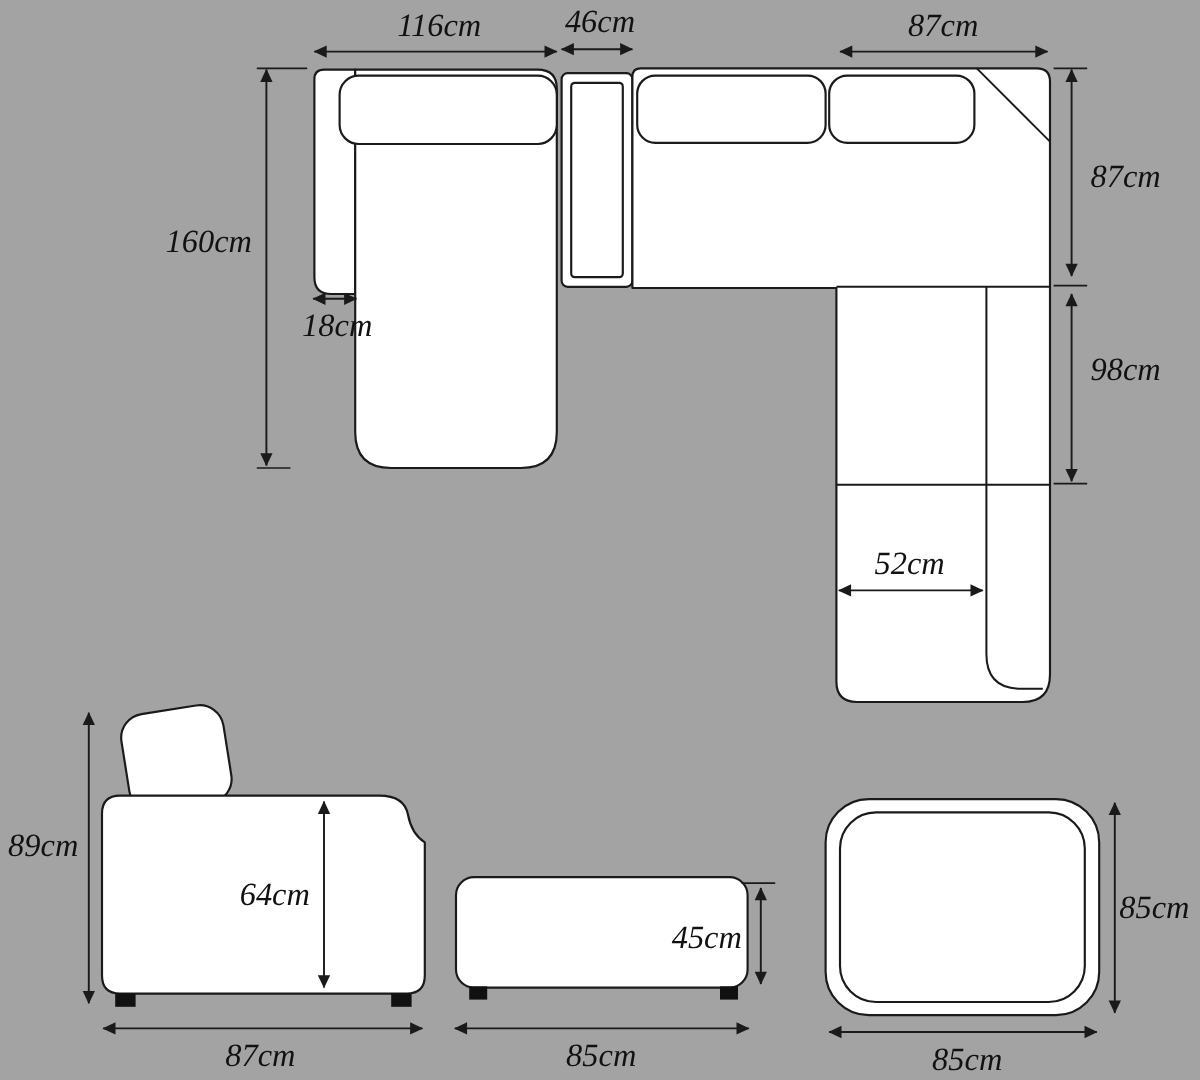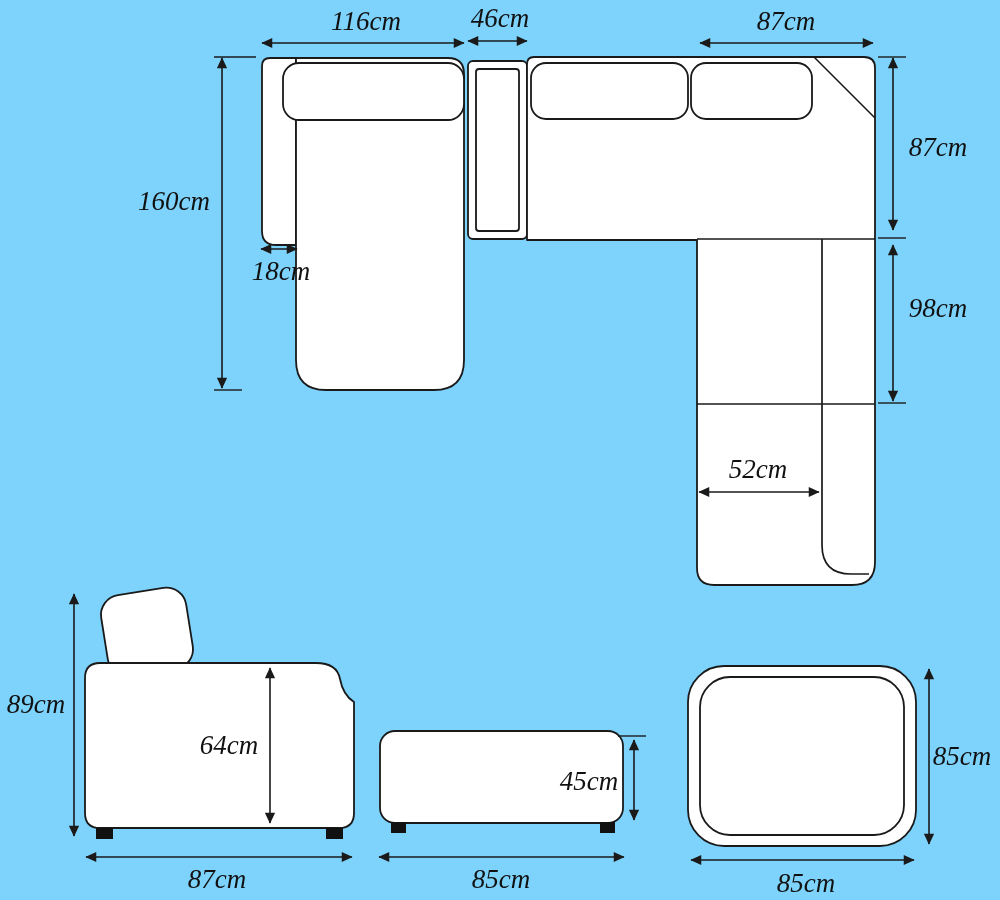--- a/index.html
+++ b/index.html
@@ -1,16 +1,16 @@
 <!DOCTYPE html>
 <html><head>
 <meta charset="utf-8">
 <style>
   html, body { margin: 0; padding: 0; background: #ffffff; }
-  .stage { width: 1000px; height: 900px; position: relative; background: #7dd3fc; }
+  .stage { width: 1000px; height: 900px; position: relative; background: #a3a3a3; }
   svg { display: block; }
   .outline { fill: #ffffff; stroke: #1a1a1a; stroke-width: 1.8; stroke-linejoin: round; }
   .nofill  { fill: none; stroke: #1a1a1a; stroke-width: 1.7; stroke-linejoin: round; }
   .seam    { fill: none; stroke: #1a1a1a; stroke-width: 1.6; }
   .dim     { stroke: #1a1a1a; stroke-width: 1.6; fill: none; }
   .tick    { stroke: #1a1a1a; stroke-width: 1.4; }
   .leg     { fill: #111111; stroke: none; }
   .lbl {
     font-family: "Liberation Serif", "DejaVu Serif", serif;
     font-style: italic;

